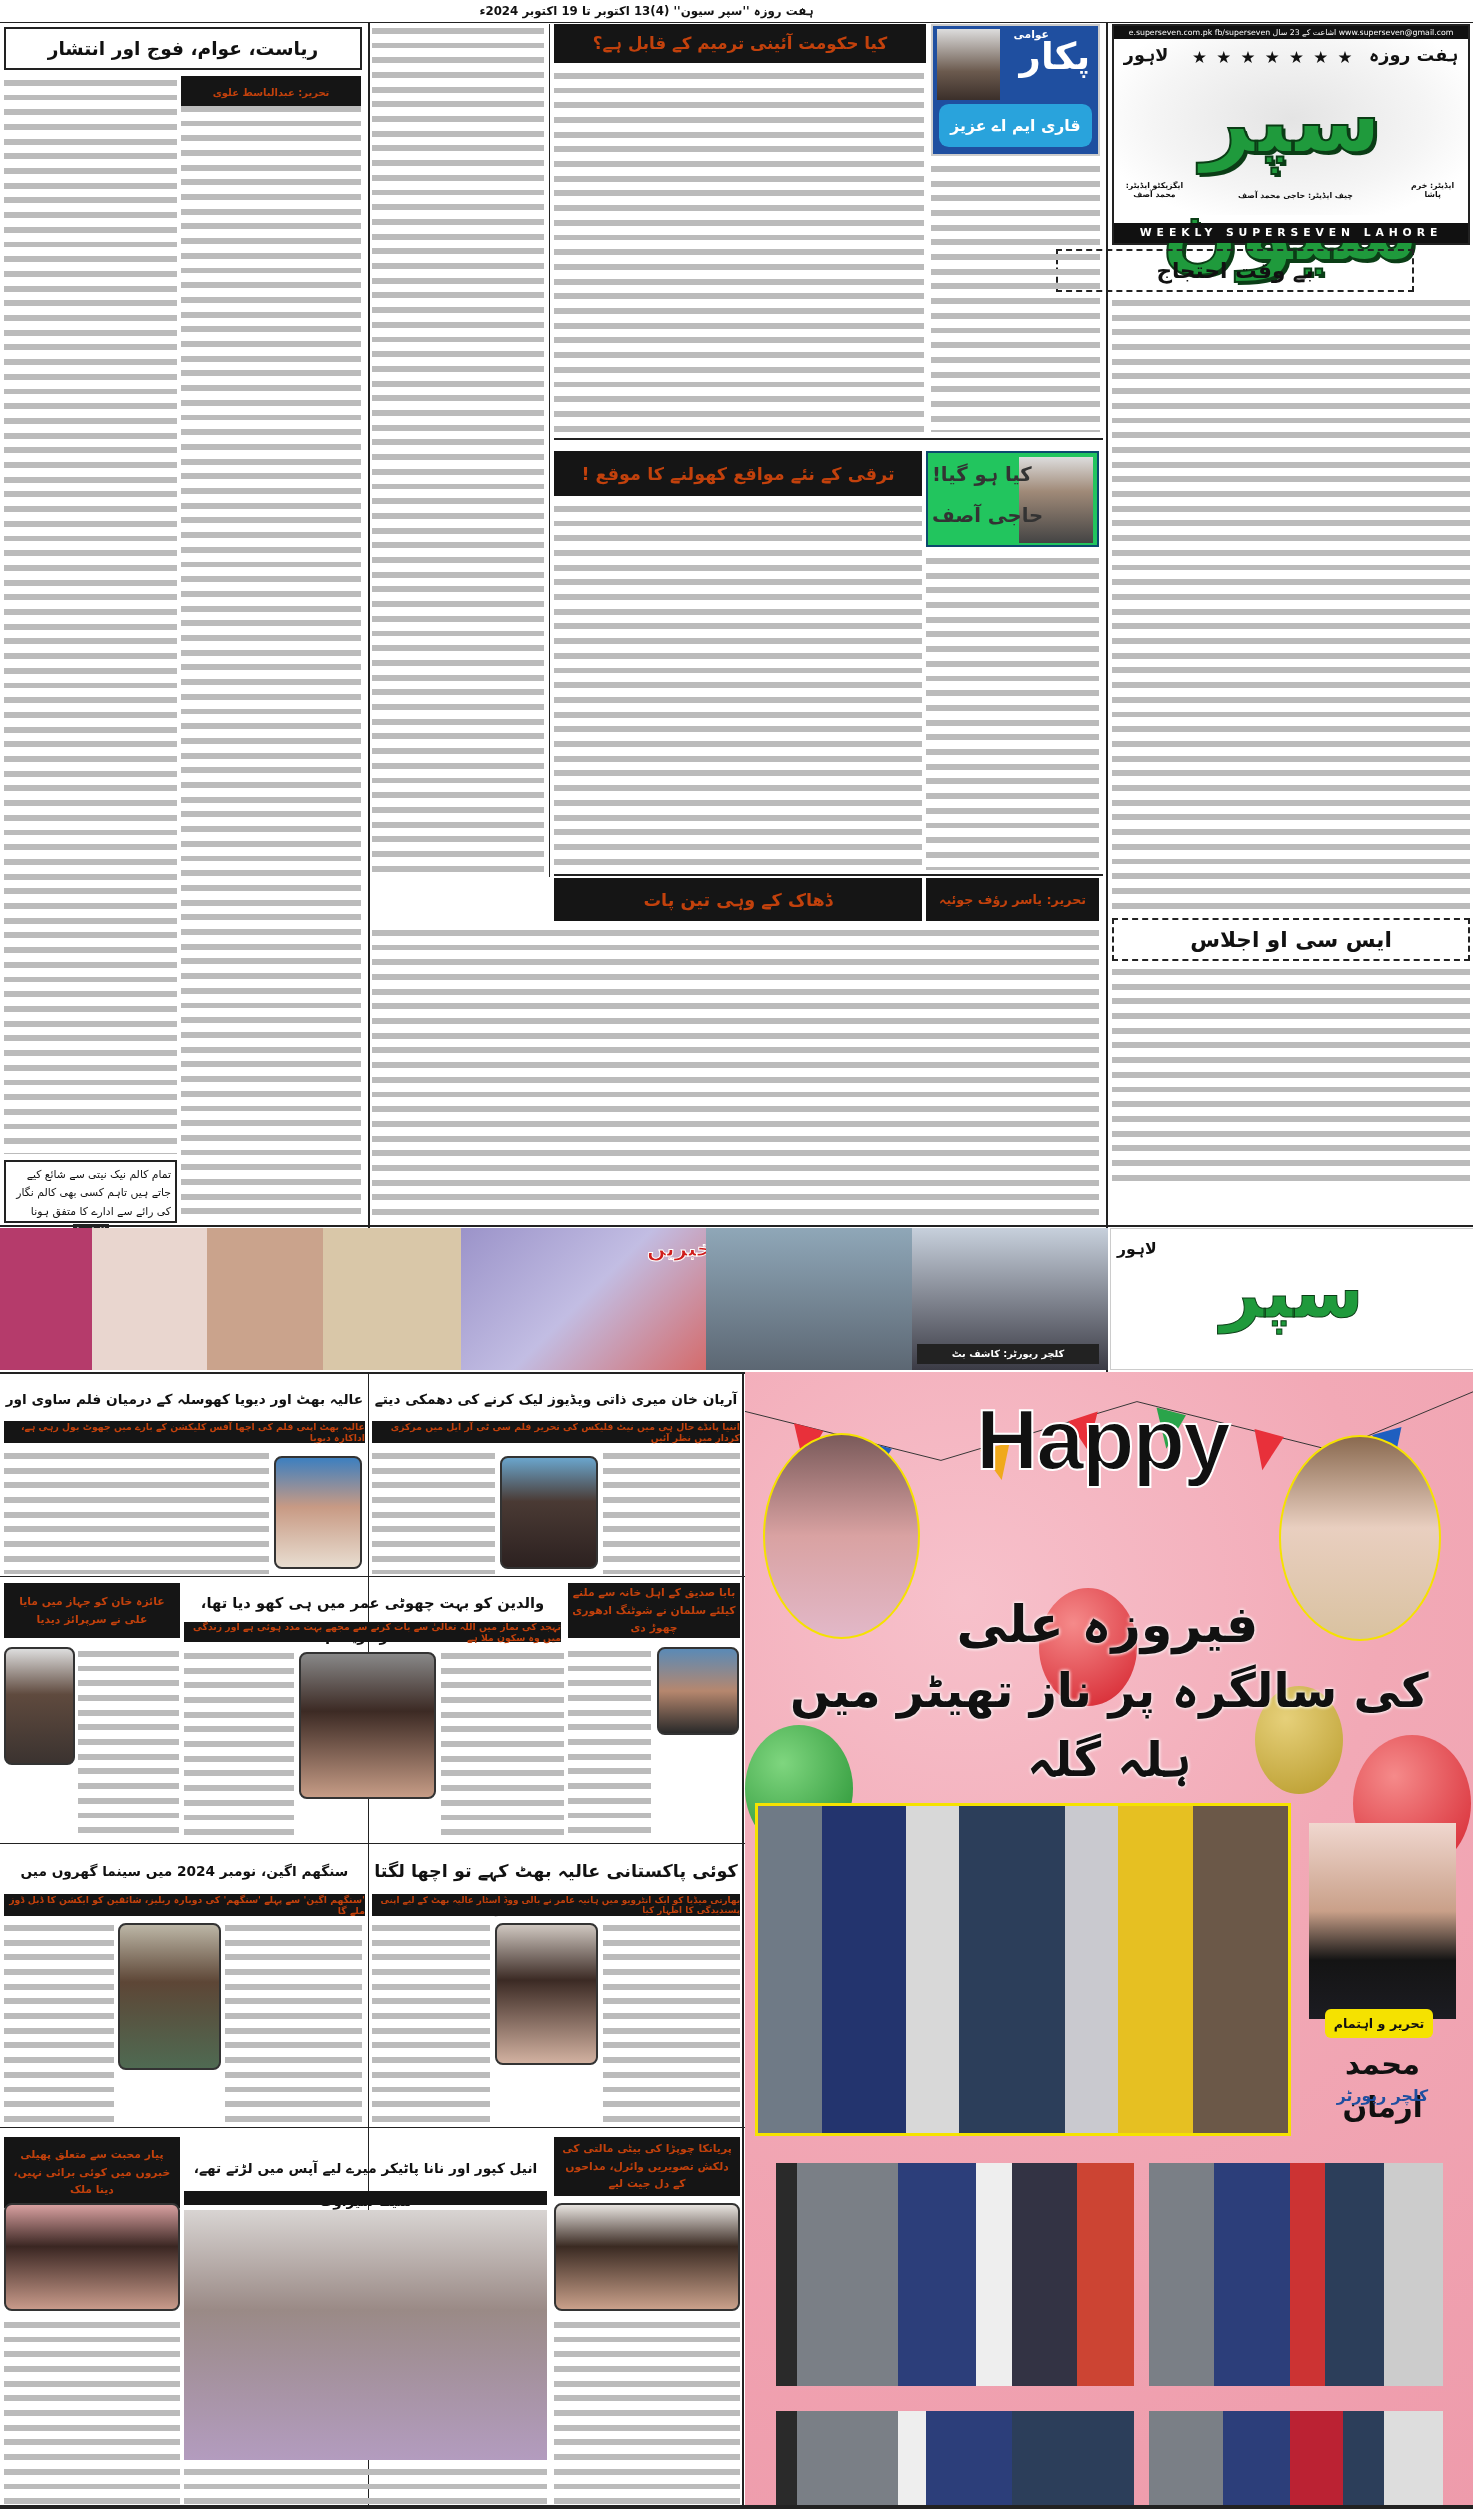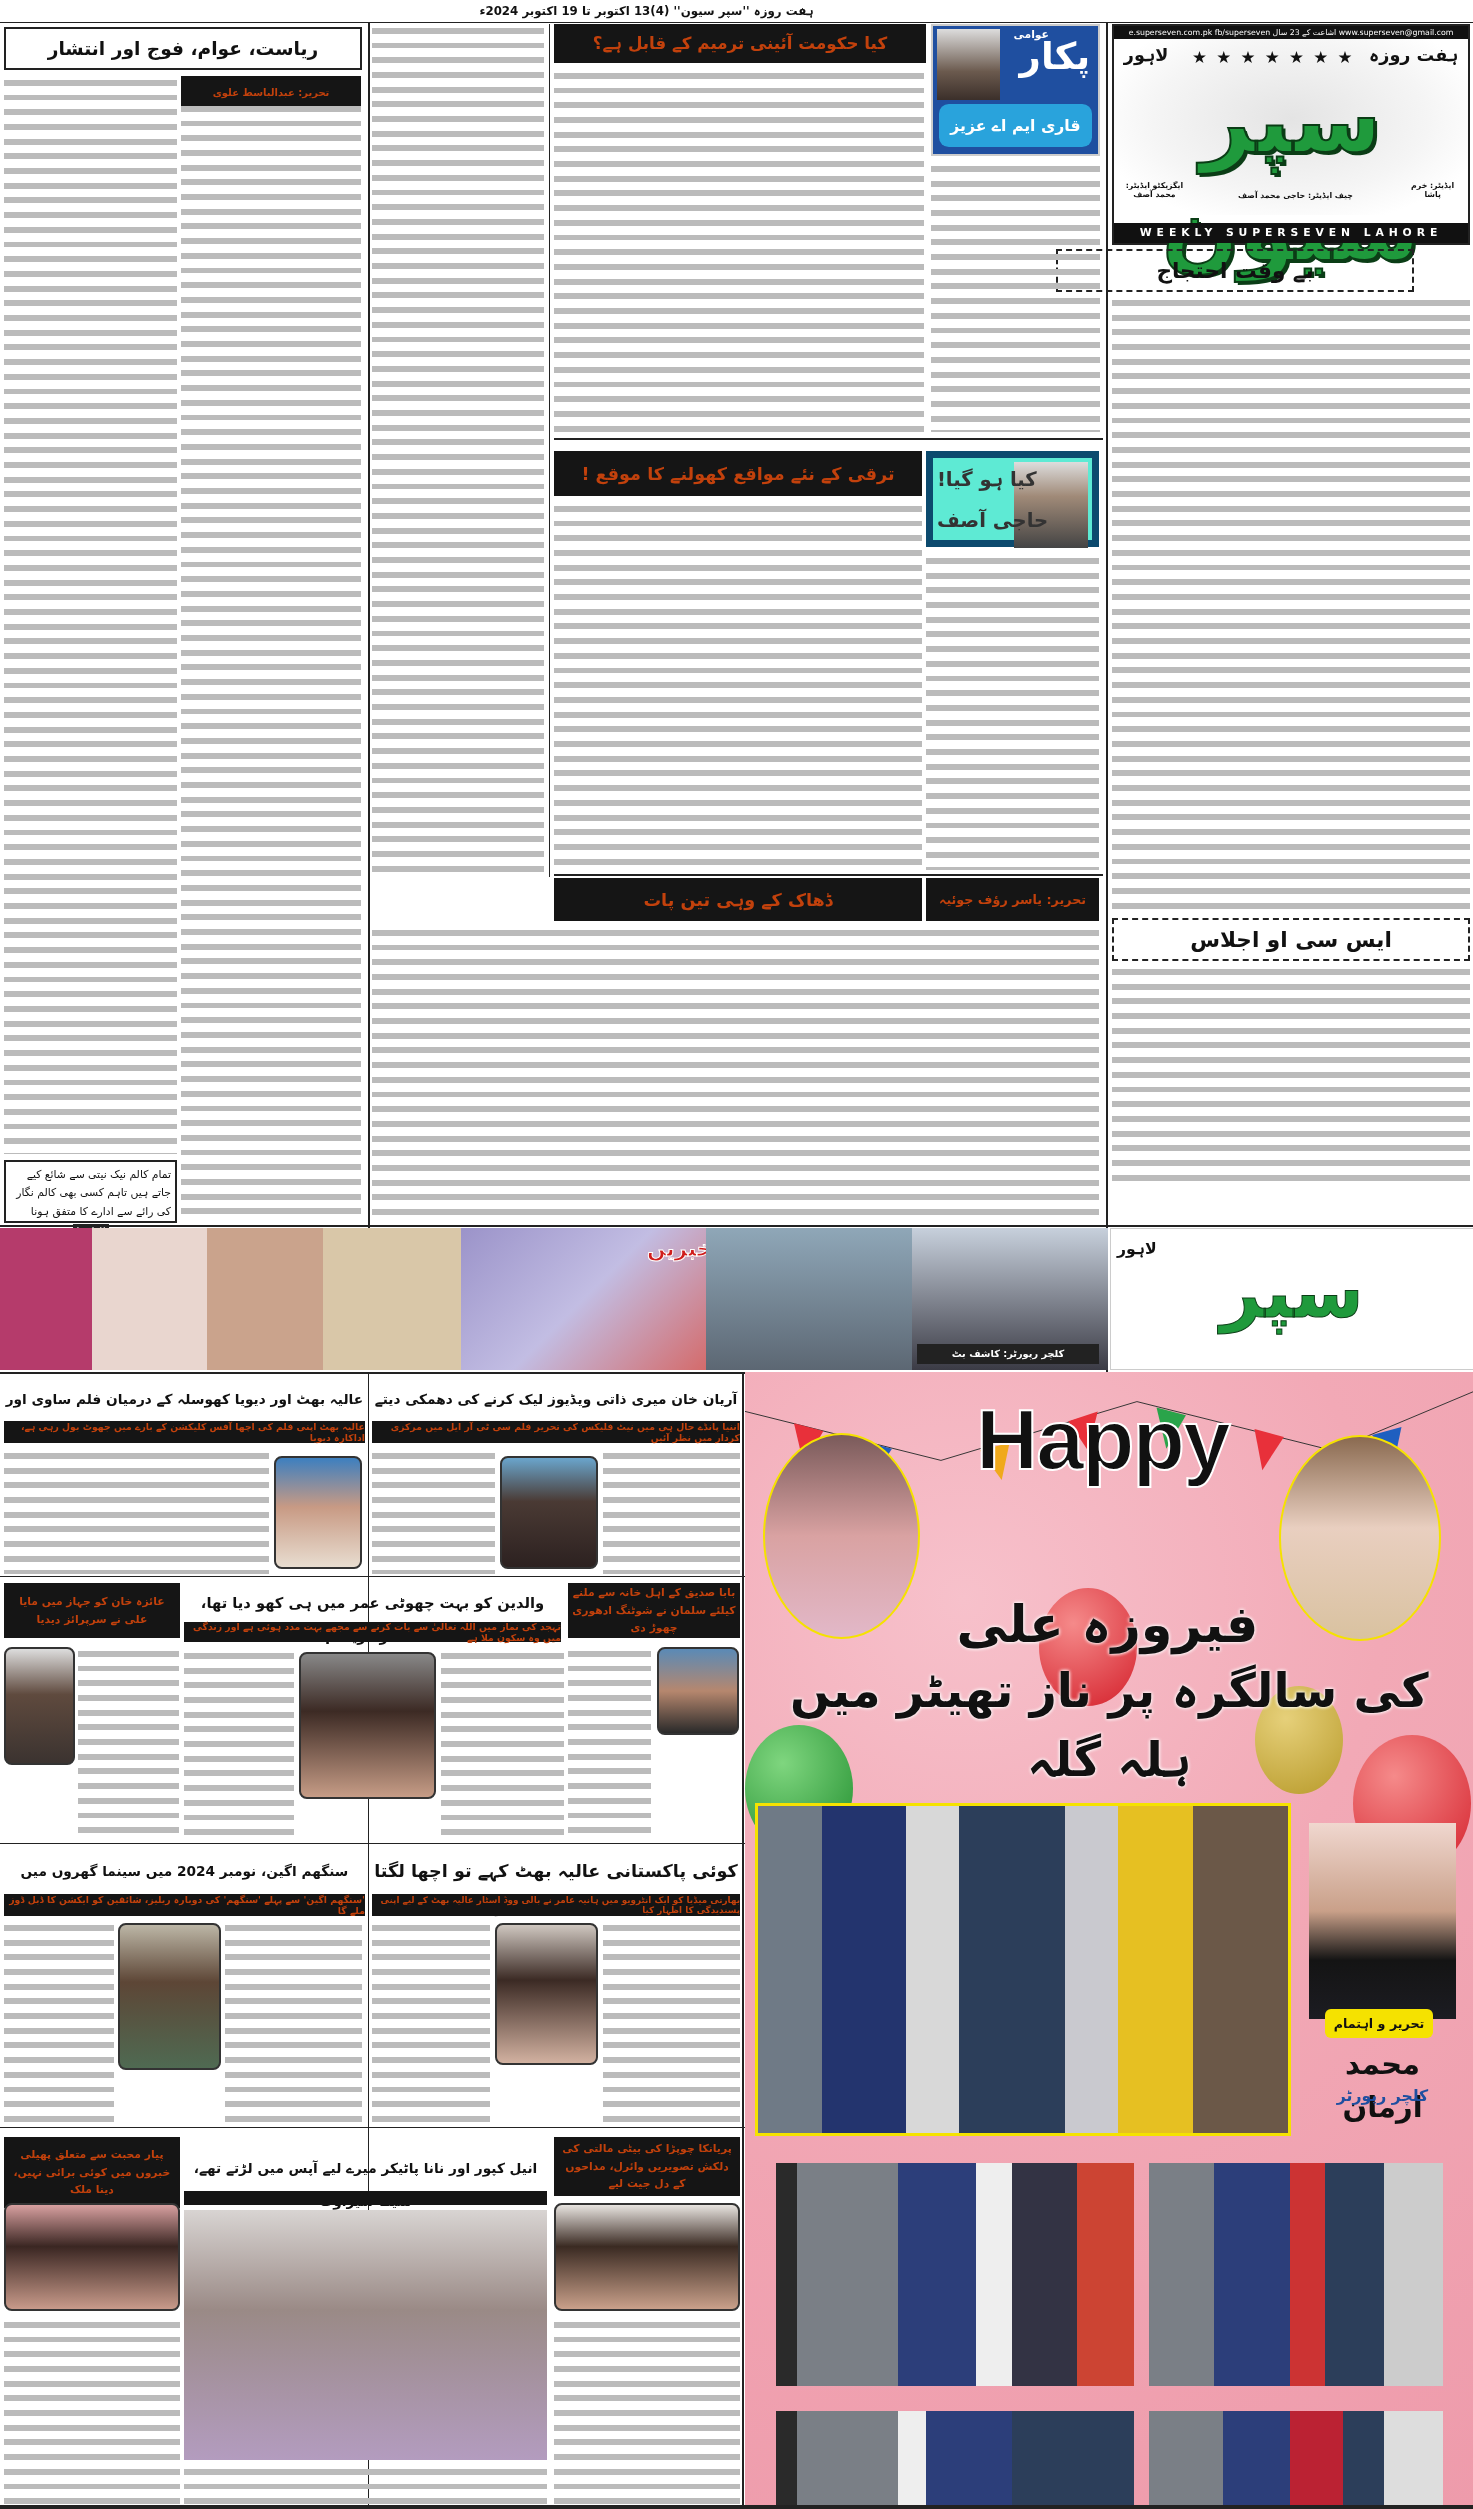--- a/index.html
+++ b/index.html
@@ -48,21 +48,21 @@
   <div class="abs head" style="right:49px;top:2px;font-size:10.8px;color:#fff">عوامی</div>
   <div class="abs head" style="right:7.8px;top:9.8px;font-size:37px;color:#fff">پکار</div>
   <div class="abs head" style="left:5.9px;top:78px;width:153px;height:43px;background:#29a3dc;border-radius:9.8px;color:#fff;font-size:15.7px;line-height:43px">قاری ایم اے عزیز</div>
 </div>
 <div class="abs txt" style="left:931px;top:162px;width:169px;height:270px"></div>
 
 <div class="abs blackbar" style="left:554px;top:23.5px;width:372px;height:39px;font-size:16.7px">کیا حکومت آئینی ترمیم کے قابل ہے؟</div>
 <div class="abs txt" style="left:554px;top:69px;width:370px;height:365px"></div>
 <div class="hline" style="left:554px;top:438px;width:549px"></div>
 
-<div class="abs" style="left:926px;top:451px;width:173px;height:96px;border:7px solid #0c4a6e;background:#5eead4">
+<div class="abs" style="left:926px;top:451px;width:173px;height:96px;border:2px solid #0c4a6e;background:#22c55e">
   <div class="abs" style="right:3.9px;top:3.9px;width:74px;height:86px;background:linear-gradient(#ddd,#a08a78 40%,#444)"></div>
   <div class="abs head" style="left:3.9px;top:9.8px;font-size:19.6px;color:#333">کیا ہو گیا!</div>
   <div class="abs head" style="left:3.9px;top:51px;font-size:19.6px;color:#333">حاجی آصف</div>
 </div>
 <div class="abs blackbar" style="left:554px;top:451px;width:368px;height:45px;font-size:17.6px">ترقی کے نئے مواقع کھولنے کا موقع !</div>
 <div class="abs txt" style="left:554px;top:502px;width:368px;height:368px"></div>
 <div class="abs txt" style="left:926px;top:554px;width:173px;height:316px"></div>
 <div class="hline" style="left:554px;top:874px;width:549px"></div>
 
 <div class="abs blackbar" style="left:926px;top:878px;width:173px;height:43px;font-size:12.7px">تحریر: یاسر رؤف جوئیہ</div>

